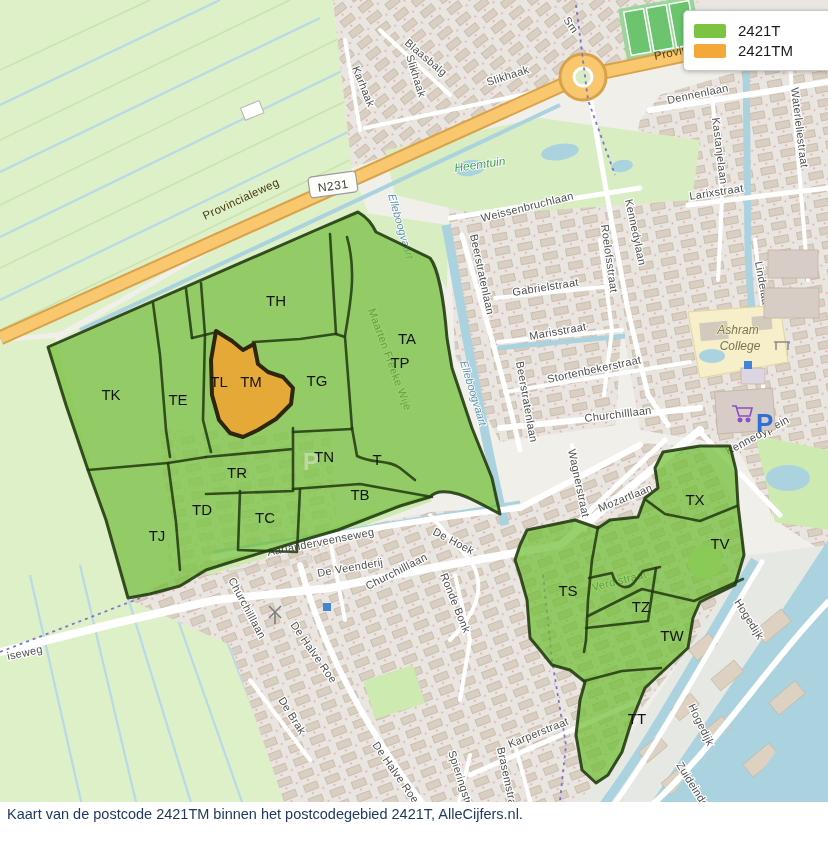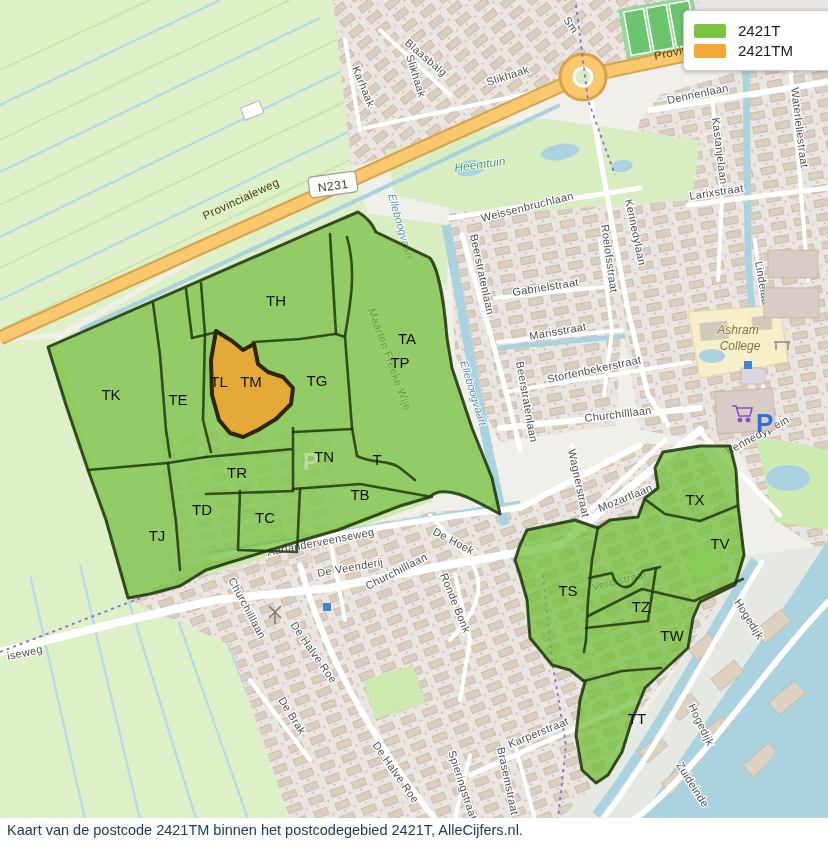--- a/index.html
+++ b/index.html
@@ -12,21 +12,21 @@
   .roadlbl{font-size:11.5px;fill:#4a3c14;letter-spacing:.4px;}
   .rlabel{font-size:15px;fill:#141414;text-anchor:middle;}
   .badge{font-size:12px;fill:#3c3c3c;text-anchor:middle;letter-spacing:.5px;}
   #legend{position:absolute;top:10px;left:683px;width:128px;background:#fff;border:1px solid #c9c9c9;border-radius:5px;
           box-shadow:0 1px 4px rgba(0,0,0,.25);padding:8px 10px;z-index:5;}
   .legrow{display:flex;align-items:center;margin:3px 0;text-align:right;}
   .swatch{width:32px;height:14px;border-radius:2px;margin-right:12px;flex:0 0 auto;}
   .sw-green{background:#7cc342;}
   .sw-orange{background:#f5a83a;}
   .leglab{font-size:15px;color:#1c1c1c;}
-  #caption{position:absolute;left:0;bottom:0;width:828px;height:43px;background:#ffffff;z-index:4;}
+  #caption{position:absolute;left:0;bottom:16px;width:828px;height:43px;background:#ffffff;z-index:4;}
   #caption div{color:#1f3a63;font-size:14.5px;line-height:19px;padding-left:7px;}
   #caption div:first-child{padding-top:3px;}
 </style>
 </head>
 <body>
 
 <div id="stage">
 <svg id="mapsvg" width="828" height="819" viewBox="0 0 828 819">
   <defs>
     <pattern id="bldA" width="23" height="14" patternUnits="userSpaceOnUse" patternTransform="rotate(-11)">

